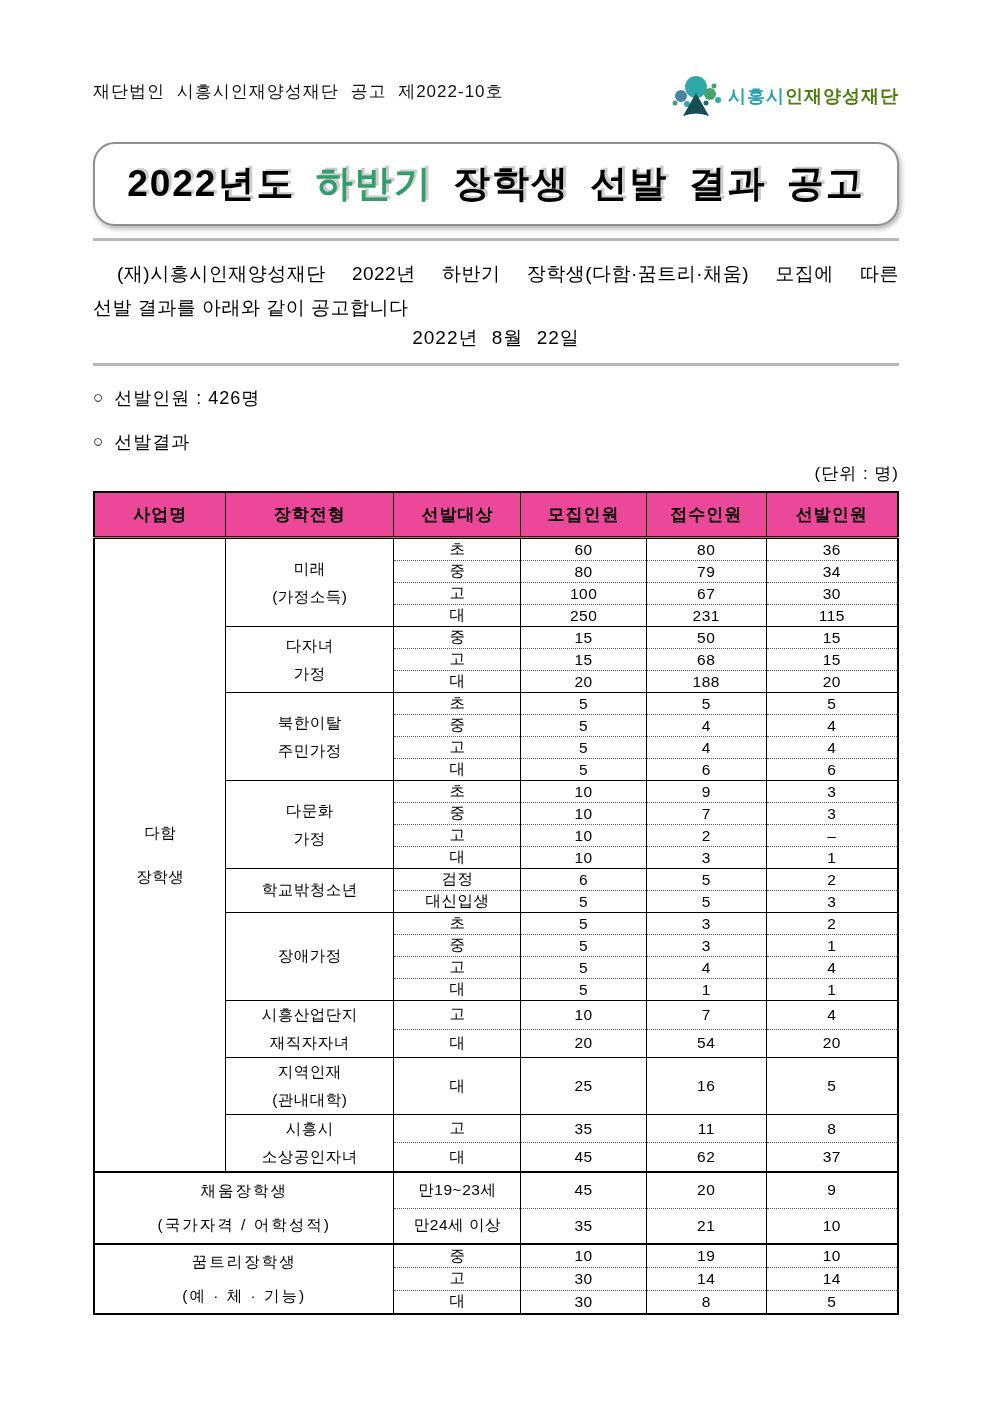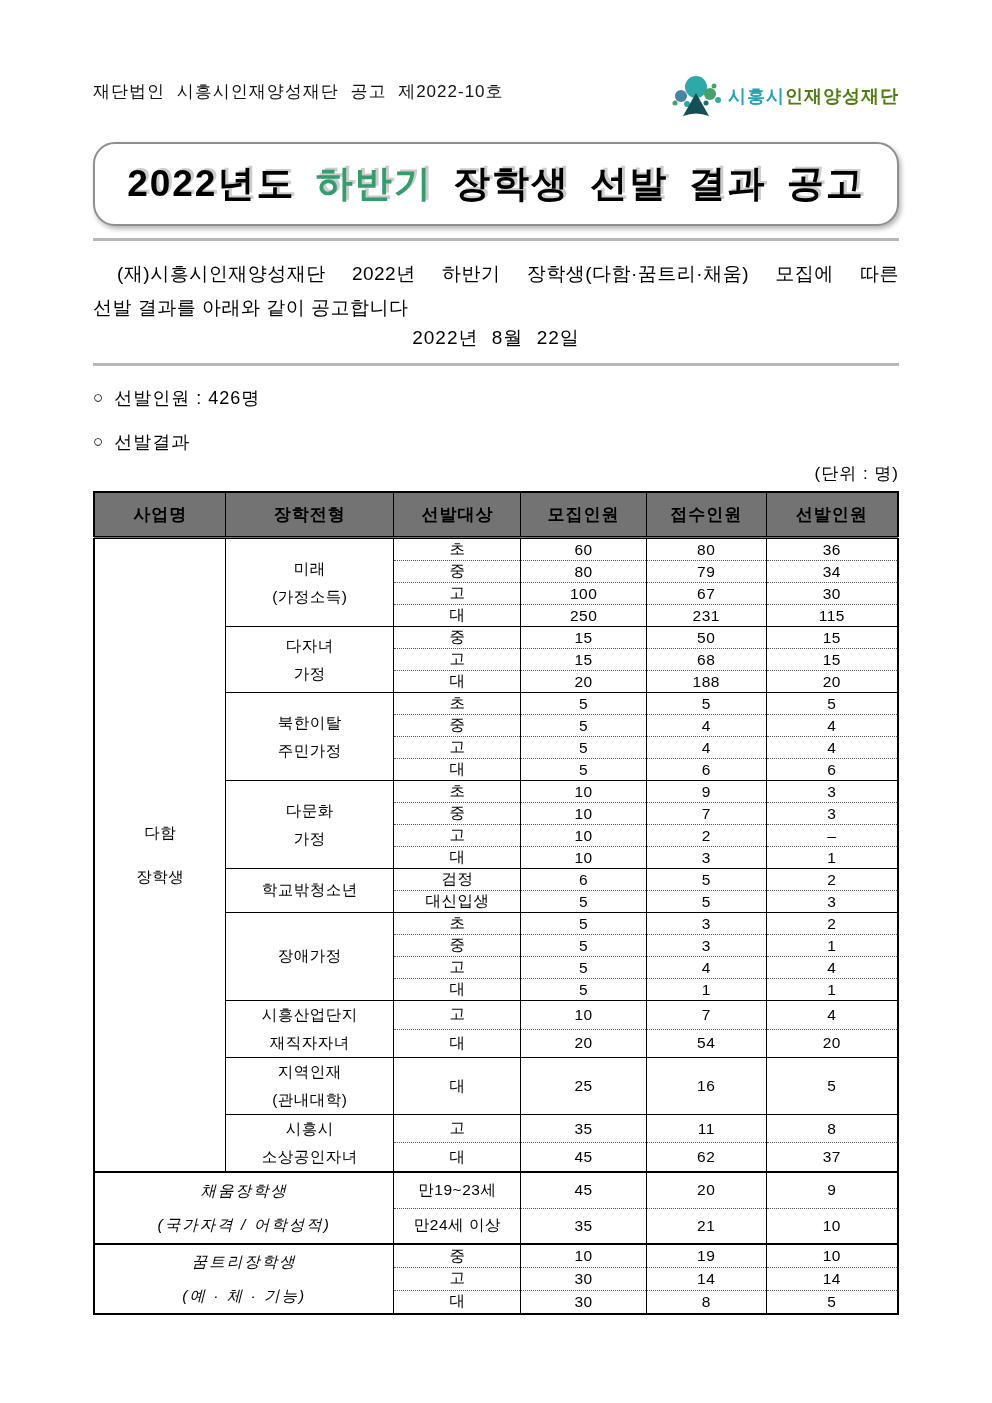--- a/index.html
+++ b/index.html
@@ -43,39 +43,39 @@
   .bullet-line{margin-top:20px;font-size:18px;letter-spacing:1px;display:flex;align-items:center;}
   .bullet-line .marker{font-size:17px;margin-right:10px;}
   .unit-note{text-align:right;font-size:17px;margin-top:8px;letter-spacing:1px;}
 
   
   table.results{
     width:100%;border-collapse:collapse;margin-top:6px;table-layout:fixed;
     border:2px solid #000;
   }
   table.results th{
-    background:#737373;height:41px;font-size:17px;font-weight:bold;letter-spacing:1px;
+    background:#ec4899;height:41px;font-size:17px;font-weight:bold;letter-spacing:1px;
     border-right:1px solid #000;border-bottom:3px double #000;
   }
   table.results th:last-child{border-right:none;}
   table.results td{
     border-right:1px solid #000;text-align:center;vertical-align:middle;
     font-size:15.5px;letter-spacing:0.5px;padding:0;
   }
   table.results td:last-child{border-right:none;}
   tr.r-std{height:22px;}
   tr.r-med{height:36px;}
   tr.r-tall{height:56px;}
   td.cell-num{font-size:16px;}
   td.cell-target{letter-spacing:2px;}
   td.cell-program{letter-spacing:2px;}
   td.cell-program div{line-height:28px;}
   td.cell-business{font-weight:500;letter-spacing:3px;}
   td.cell-business div{line-height:44px;}
-  td.cell-merged div{line-height:34px;letter-spacing:2px;font-style:italic;}
+  td.cell-merged div{line-height:34px;letter-spacing:2px;}
   td.dot-end{border-bottom:1px dotted #555;}
   td.prog-end{border-bottom:1px solid #000;}
   td.sec-end{border-bottom:2px solid #000;}
 </style>
 </head>
 <body>
 
 <div class="page">
 
   <div class="doc-header">

